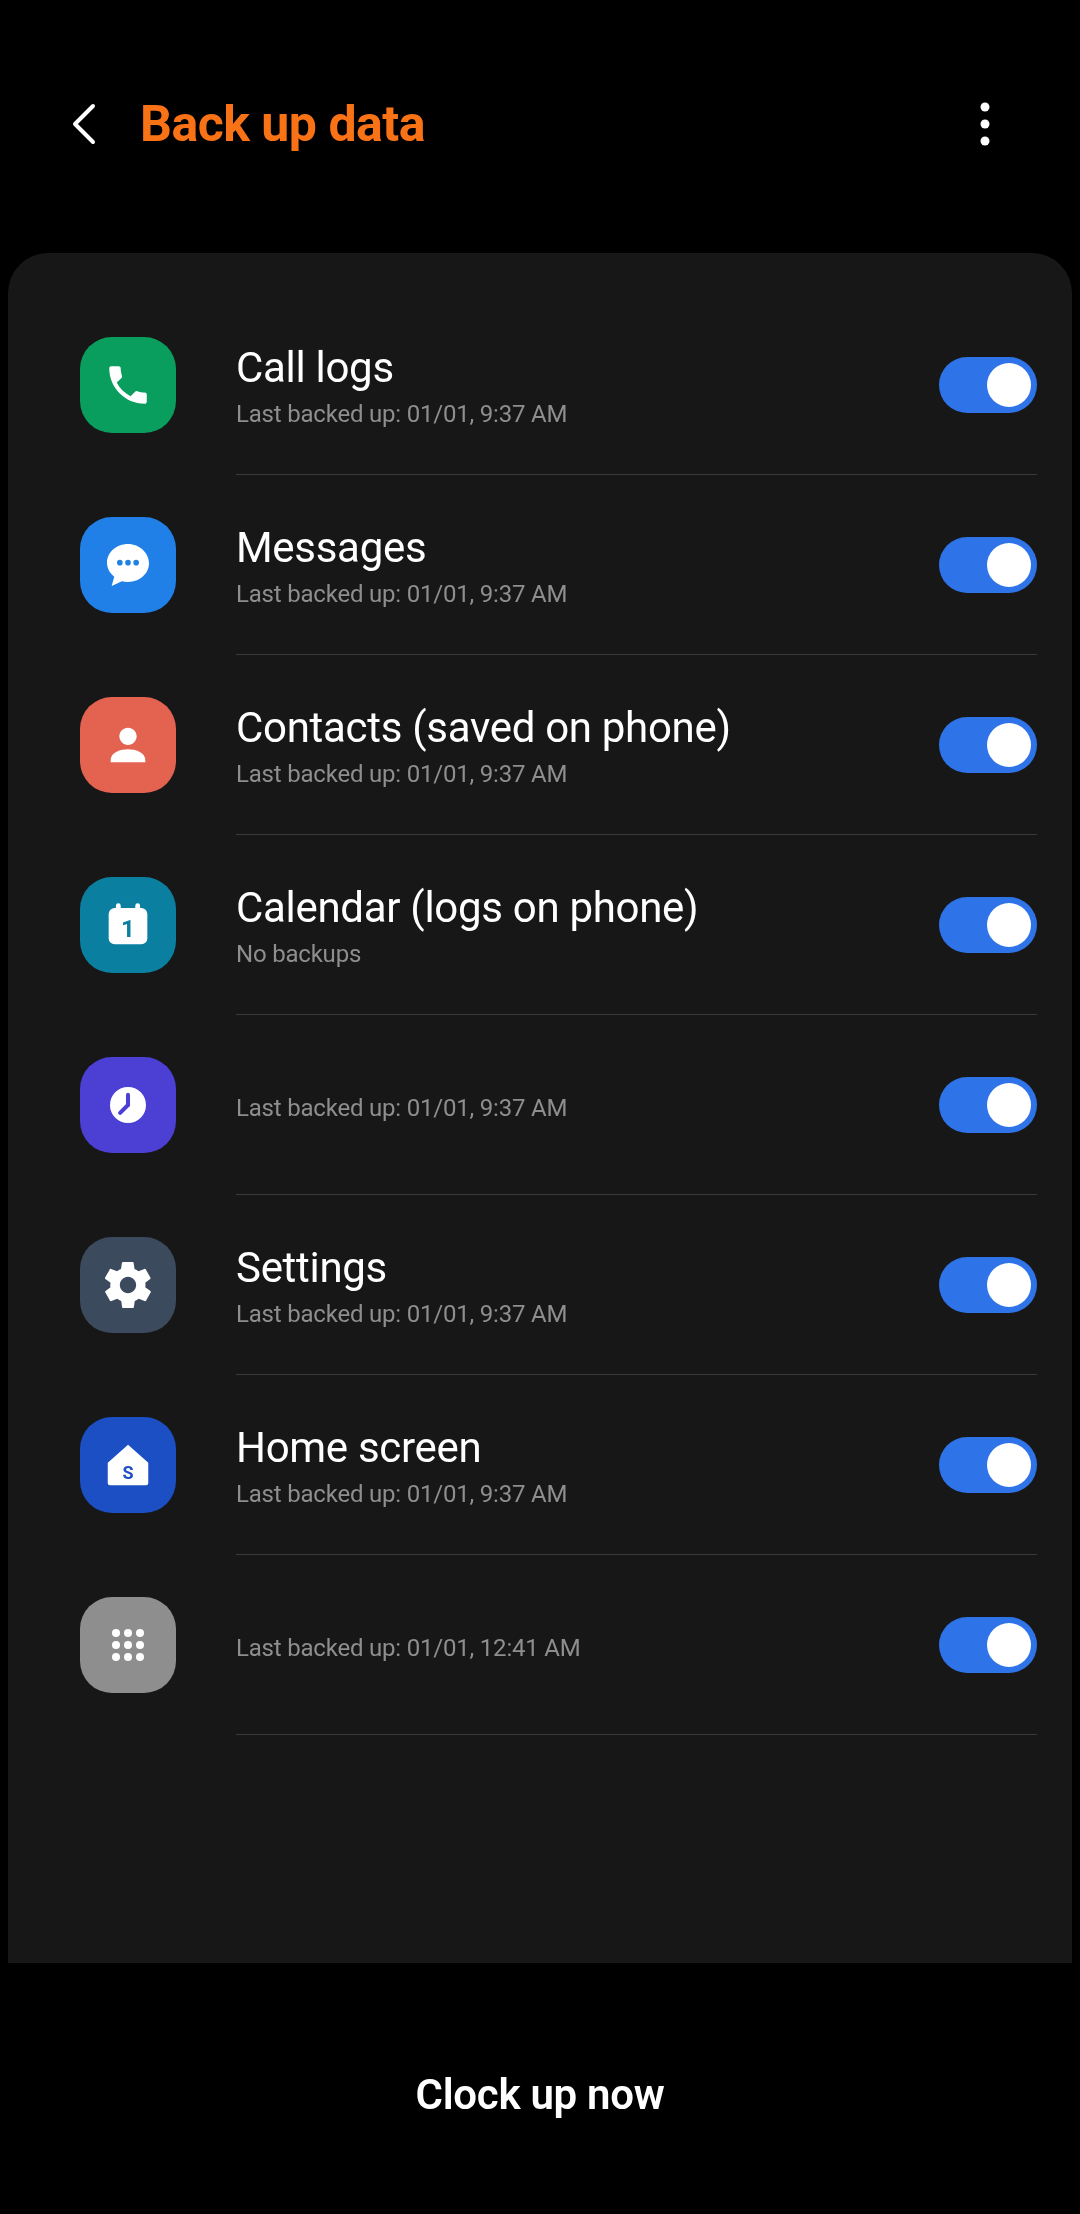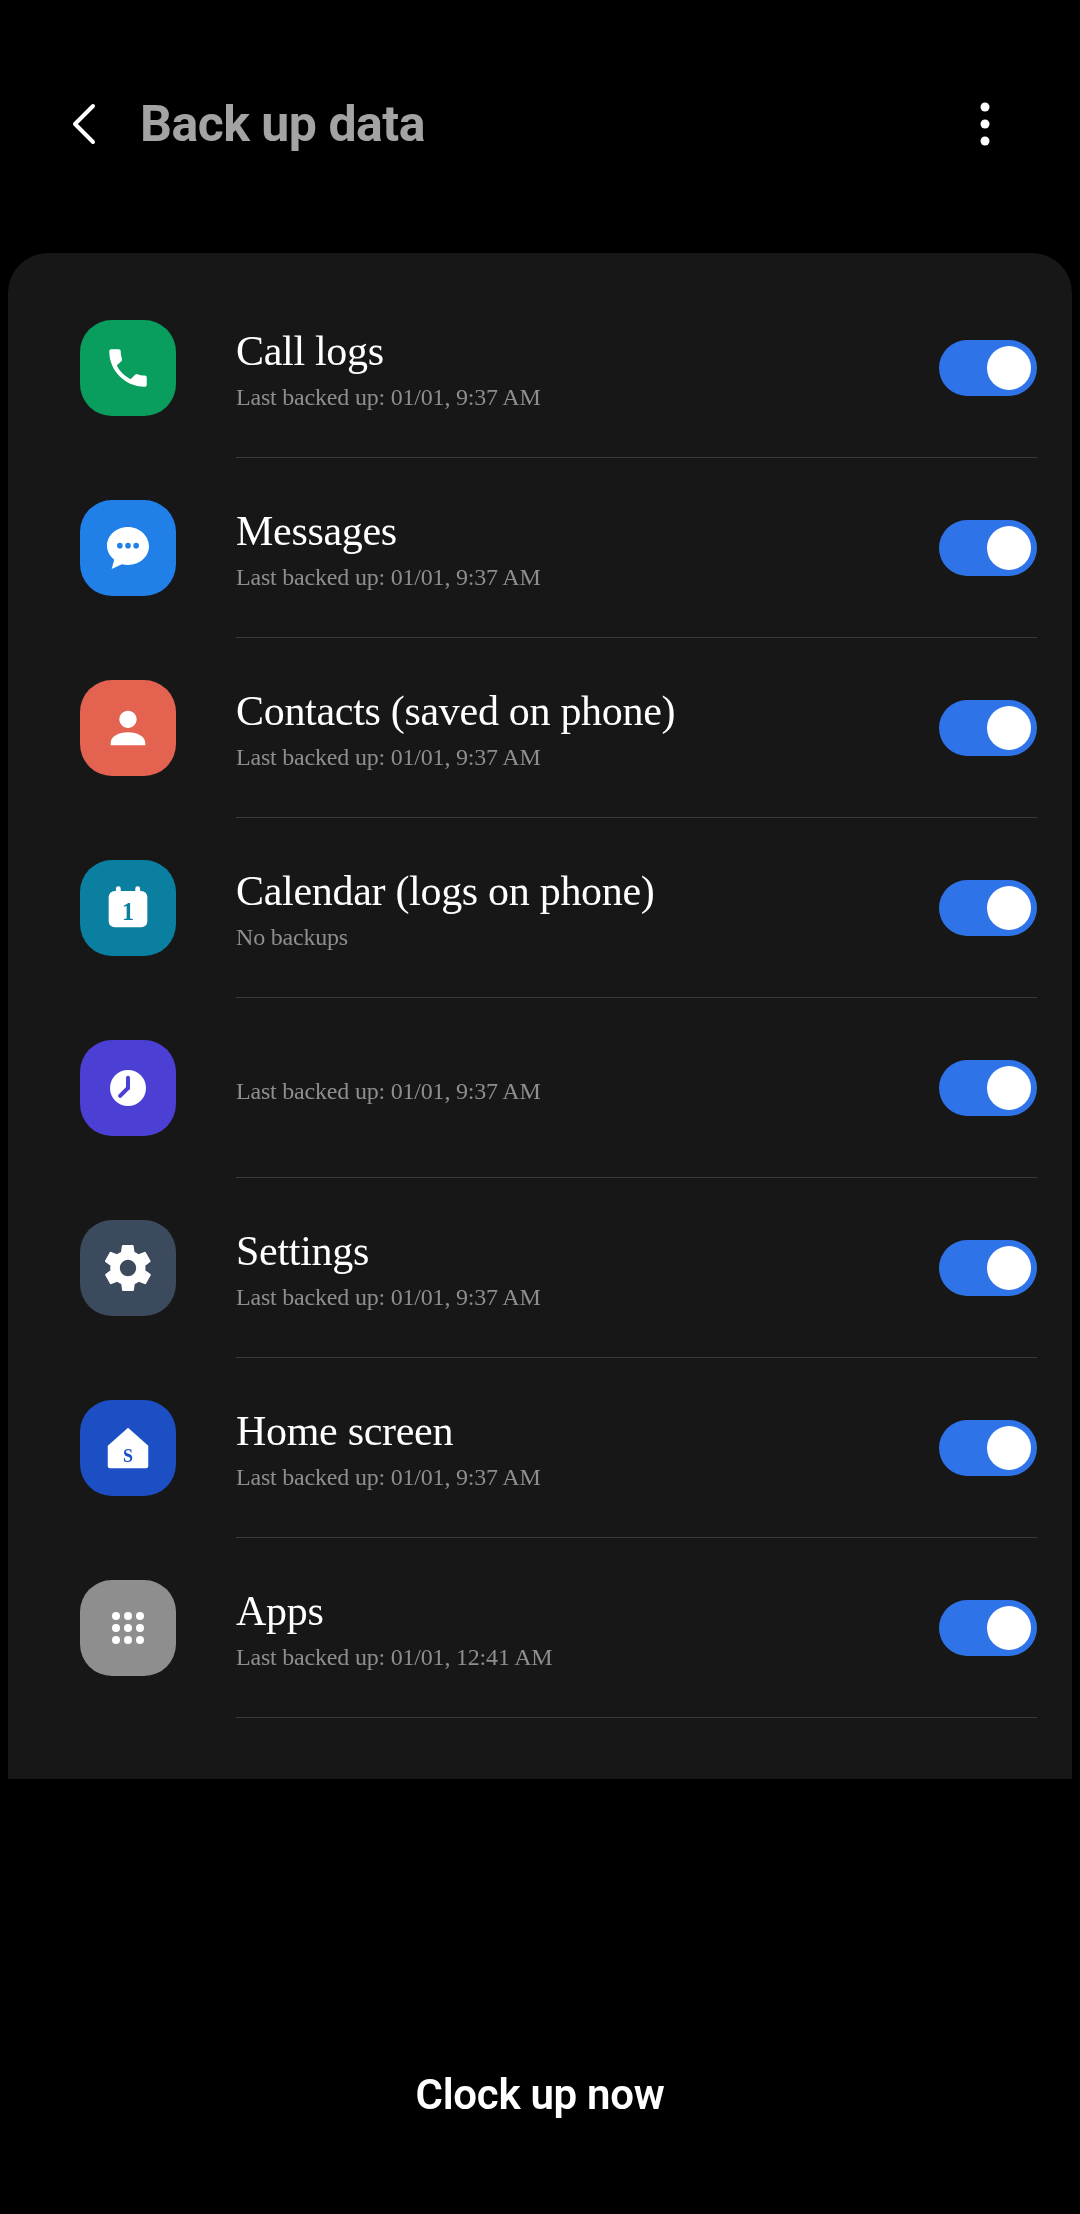--- a/index.html
+++ b/index.html
@@ -31,39 +31,38 @@
     .back-icon {
       width: 28px;
       height: 44px;
       display: flex;
       align-items: center;
       justify-content: center;
     }
     .page-title {
       font-size: 50px;
       font-weight: 700;
-      color: #a3a3a3;
+      color: #f97316;
       letter-spacing: -0.5px;
     }
     .more-icon {
       width: 50px;
       height: 50px;
       display: flex;
       align-items:center;
       justify-content:center;
       margin-right: 10px;
     }
     .list-card {
       background: #171717;
       border-radius: 40px 40px 0 0;
       margin: 40px 8px 0 8px;
-      padding-top: 25px;
-      height: 1526px;
+      padding-top: 42px;
+      height: 1710px;
       overflow: hidden;
-      font-family: Liberation Serif, serif;
     }
     .item {
       display: flex;
       align-items: center;
       padding: 42px 35px 42px 72px;
       position: relative;
     }
     .item::after {
       content: '';
       position: absolute;
@@ -291,21 +290,20 @@
           <circle cx="18" cy="6" r="2" fill="#ffffff"></circle>
         <circle cx="6" cy="12" r="2" fill="#ffffff"></circle>
           <circle cx="12" cy="12" r="2" fill="#ffffff"></circle>
           <circle cx="18" cy="12" r="2" fill="#ffffff"></circle>
         <circle cx="6" cy="18" r="2" fill="#ffffff"></circle>
           <circle cx="12" cy="18" r="2" fill="#ffffff"></circle>
           <circle cx="18" cy="18" r="2" fill="#ffffff"></circle>
       </svg>
     </div>
     <div class="item-text">
-      <div class="item-title">Apps</div>
       <div class="item-subtitle">Last backed up: 01/01, 12:41 AM</div>
     </div>
     <div class="toggle">
         <div class="toggle-knob"></div>
       </div>
   </div>
 
 </div>
 
 <div class="bottom-bar">

